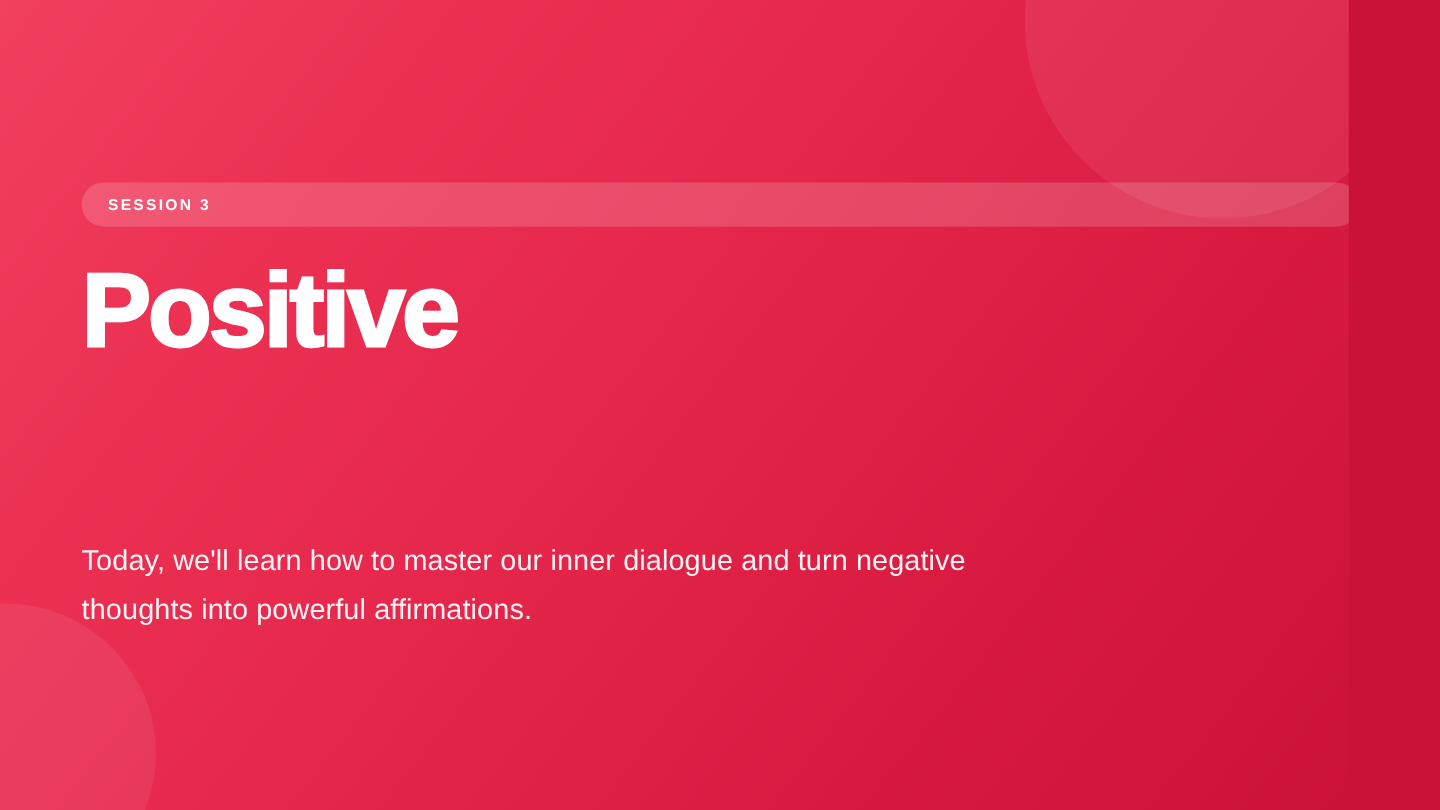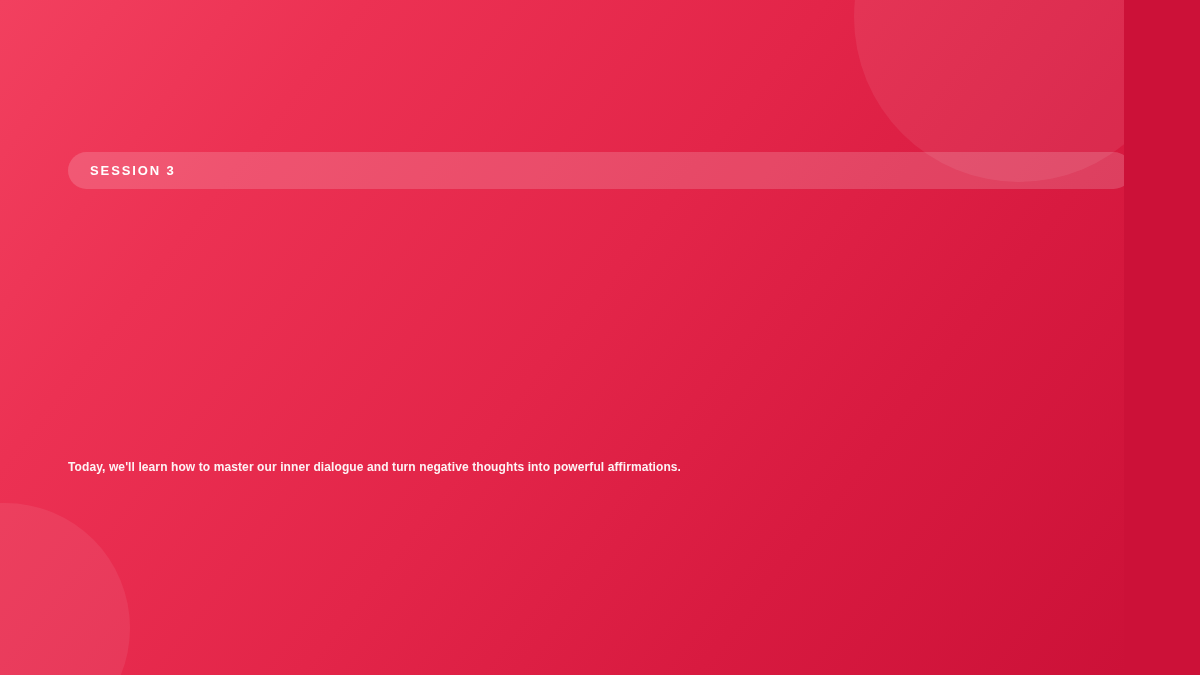--- a/index.html
+++ b/index.html
@@ -85,40 +85,41 @@
   }
   .headline-line--primary   { color:#FFFFFF; }
   .headline-line--secondary { color:#FAC5CF; }
 
   
   .description {
     position:absolute;
     left:0; top:447px;
     width:760px;
     color:rgba(255,255,255,0.94);
-    font-size:12px;
-    font-weight:bold;
+    font-size:24px;
+    font-weight:normal;
     line-height:41px;
     letter-spacing:0.1px;
   }
 </style>
 </head>
 <body>
 
 <div class="slide">
 
   <div class="deco-circle deco-circle--tr"></div>
 
   <div class="deco-circle deco-circle--bl"></div>
 
   <div class="content">
 
     <div class="badge">
       <span class="badge-label">SESSION 3</span>
     </div>
 
     <h1 class="headline">
+      <span class="headline-line headline-line--primary">Positive</span>
     </h1>
 
     <p class="description">Today, we'll learn how to master our inner dialogue and turn negative thoughts into powerful affirmations.</p>
 
   </div>
 </div>
 
 </body></html>

